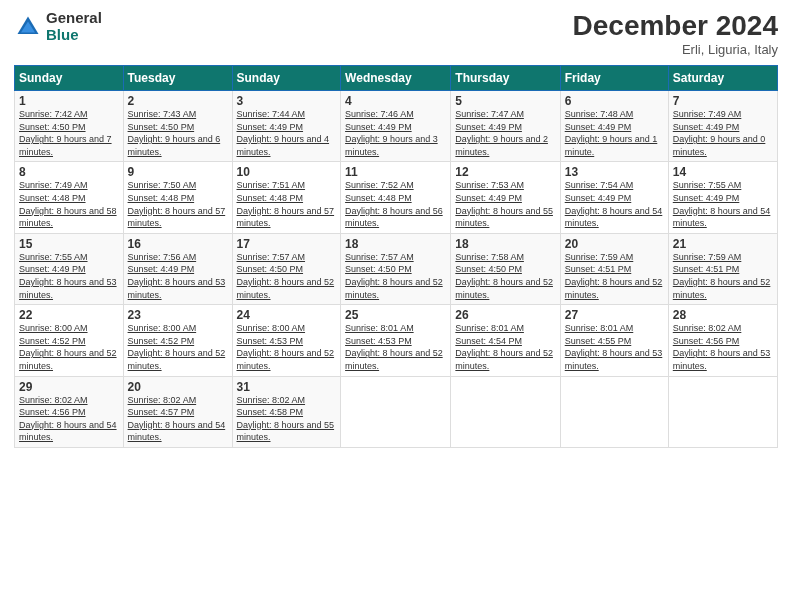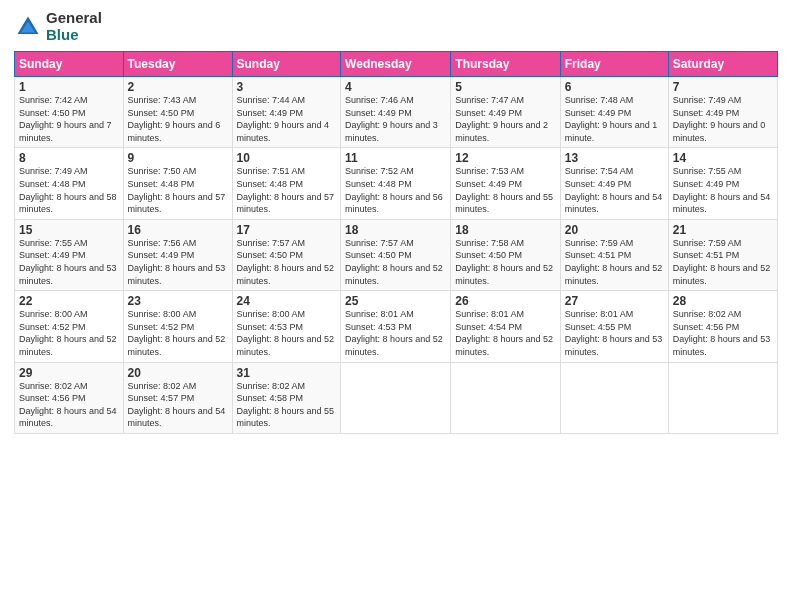--- a/index.html
+++ b/index.html
@@ -56,21 +56,21 @@
     .location {
       font-size: 13px;
       color: #555;
     }
     table {
       width: 100%;
       border-collapse: collapse;
       font-size: 10px;
     }
     thead tr {
-      background-color: #ec4899;
+      background-color: #0f766e;
       color: white;
     }
     thead th {
       padding: 5px 4px;
       font-size: 12px;
       font-weight: bold;
       text-align: left;
       border: 1px solid #1a6bb5;
     }
     tbody tr {
@@ -91,39 +91,44 @@
     .day-number {
       font-size: 12px;
       font-weight: bold;
       color: #333;
       display: block;
     }
     .day-info {
       font-size: 9px;
       color: #333;
       line-height: 1.4;
+      text-decoration: underline;
     }
     .empty-cell {
       background: #fff;
     }
   </style>
 </head>
 <body>
 
 <div class="container">
   <div class="header">
     <div class="logo">
       <svg class="logo-icon" viewBox="0 0 40 40">
         <polygon points="20,5 35,30 5,30" fill="#1a6bb5"></polygon>
         <polygon points="20,12 30,28 10,28" fill="#4da6ff" opacity="0.6"></polygon>
       </svg>
       <div class="logo-text">
         <span class="logo-general">General</span>
         <span class="logo-blue">Blue</span>
       </div>
+    </div>
+    <div class="title-block">
+      <div class="month-title">December 2024</div>
+      <div class="location">Erli, Liguria, Italy</div>
     </div>
   </div>
 
   <table>
     <thead>
       <tr>
         <th>Sunday</th>
         <th>Tuesday</th>
         <th>Sunday</th>
         <th>Wednesday</th>

